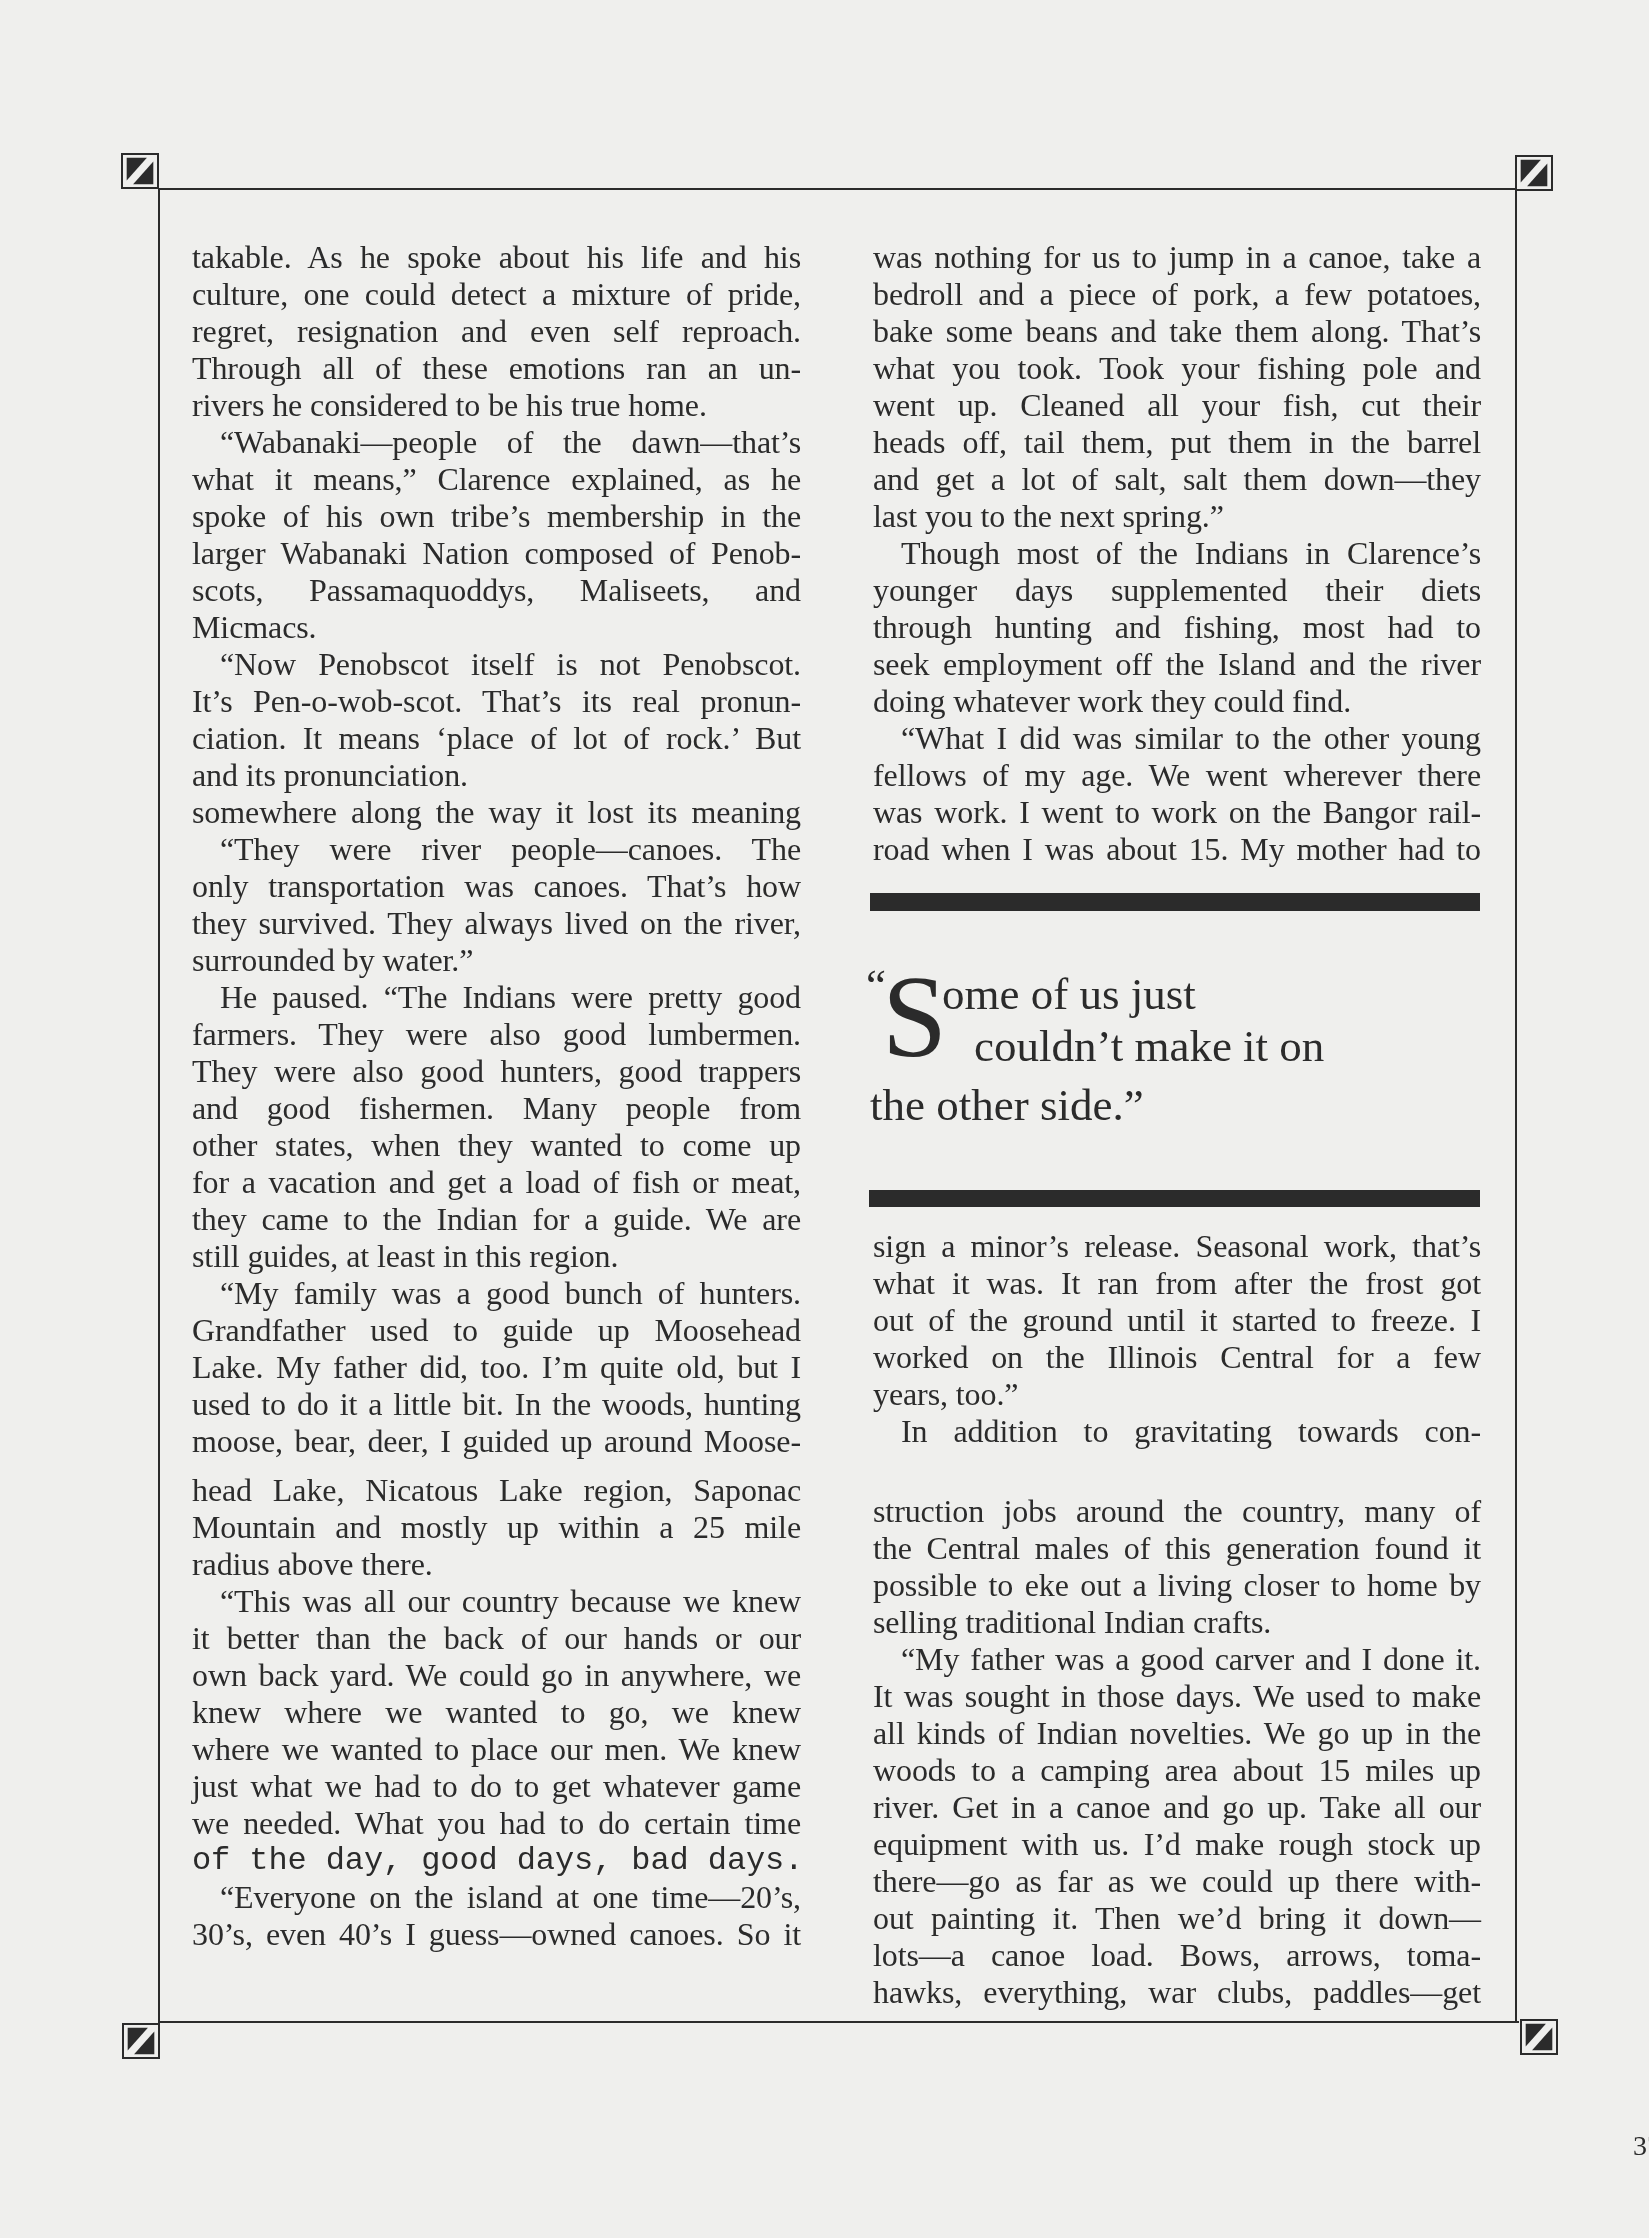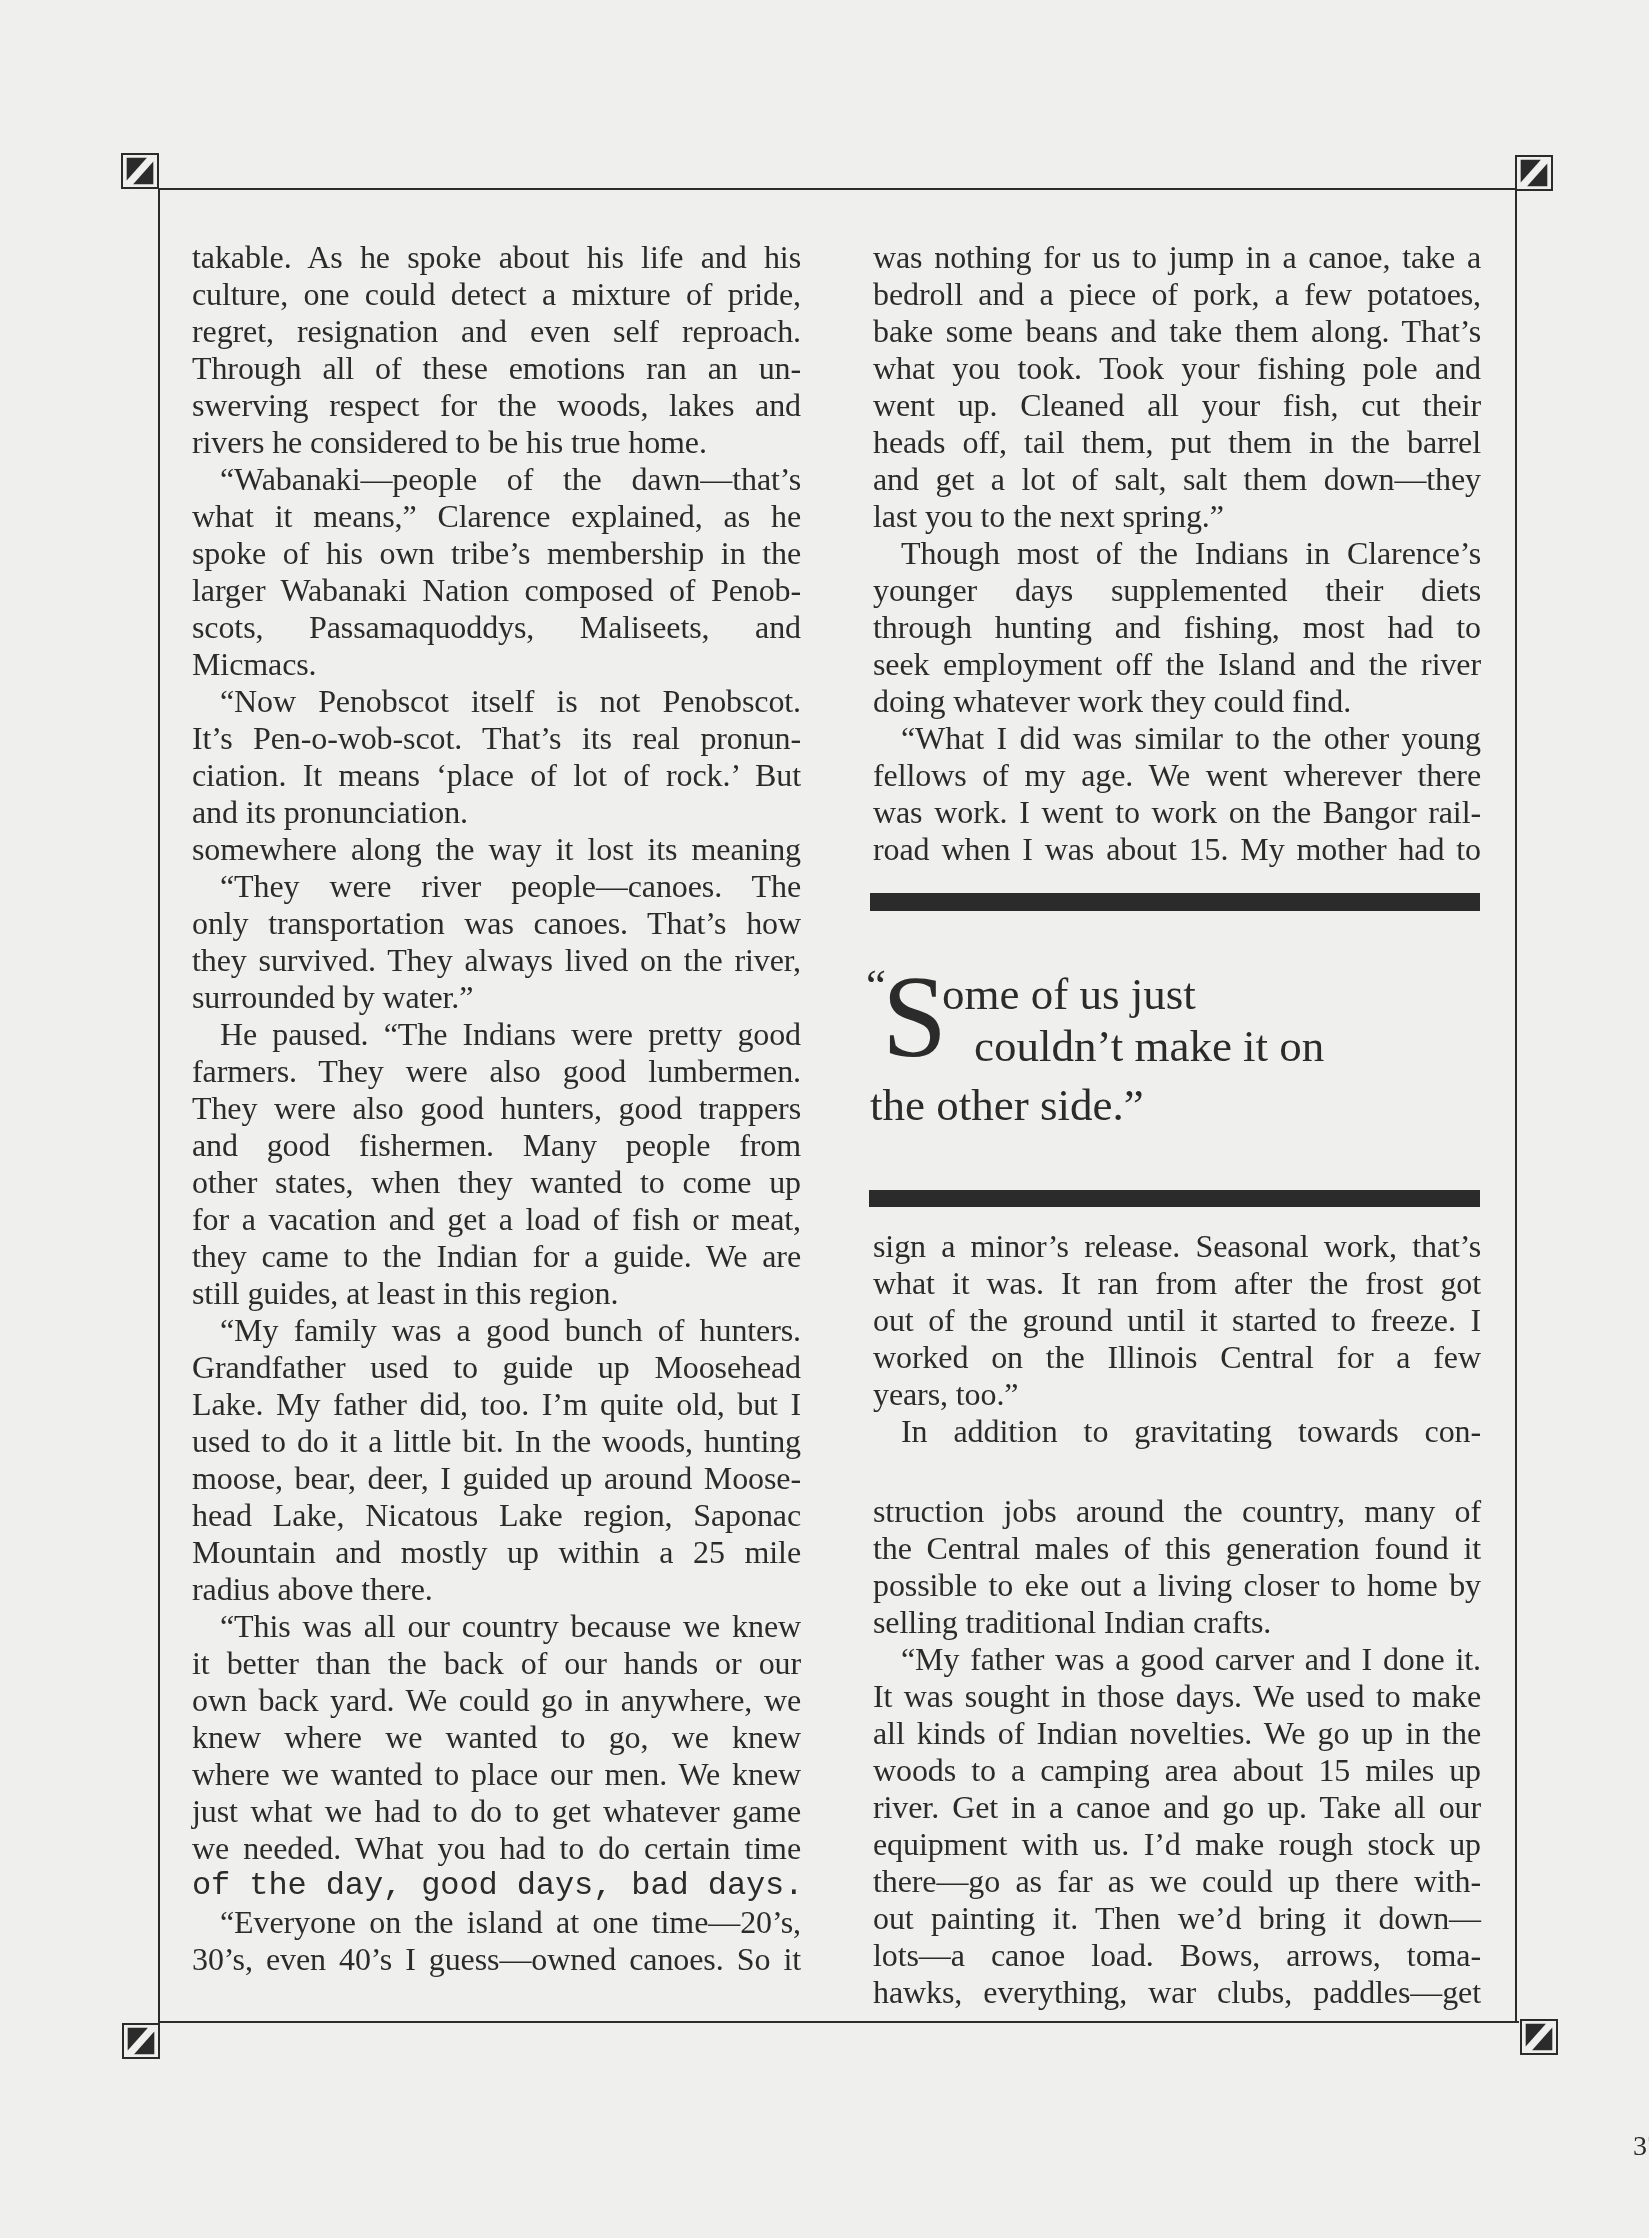--- a/index.html
+++ b/index.html
@@ -64,21 +64,20 @@
     <polygon points="8,6 52,6 8,56" fill="#2b2b2b"></polygon>
     <polygon points="66,14 66,64 22,64" fill="#2b2b2b"></polygon>
   </svg>
 </div>
 
 <div class="col" id="left-col" style="left:192px; top:239px; width:609px;">
     <span class="line" style="white-space: normal;">takable. As he spoke about his life and his</span>
     <span class="line" style="white-space: normal;">culture, one could detect a mixture of pride,</span>
     <span class="line" style="white-space: normal;">regret, resignation and even self reproach.</span>
     <span class="line" style="white-space: normal;">Through all of these emotions ran an un-</span>
-    <span class="line" style="white-space: normal;">swerving respect for the woods, lakes and</span>
     <span class="line last" style="white-space: nowrap;">rivers he considered to be his true home.</span>
     <span class="line indent" style="white-space: normal;">“Wabanaki—people of the dawn—that’s</span>
     <span class="line" style="white-space: normal;">what it means,” Clarence explained, as he</span>
     <span class="line" style="white-space: normal;">spoke of his own tribe’s membership in the</span>
     <span class="line" style="white-space: normal;">larger Wabanaki Nation composed of Penob-</span>
     <span class="line" style="white-space: normal;">scots, Passamaquoddys, Maliseets, and</span>
     <span class="line last" style="white-space: nowrap;">Micmacs.</span>
     <span class="line indent" style="white-space: normal;">“Now Penobscot itself is not Penobscot.</span>
     <span class="line" style="white-space: normal;">It’s Pen-o-wob-scot. That’s its real pronun-</span>
     <span class="line" style="white-space: normal;">ciation. It means ‘place of lot of rock.’ But</span>
@@ -94,21 +93,21 @@
     <span class="line" style="white-space: normal;">and good fishermen. Many people from</span>
     <span class="line" style="white-space: normal;">other states, when they wanted to come up</span>
     <span class="line" style="white-space: normal;">for a vacation and get a load of fish or meat,</span>
     <span class="line" style="white-space: normal;">they came to the Indian for a guide. We are</span>
     <span class="line last" style="white-space: nowrap;">still guides, at least in this region.</span>
     <span class="line indent" style="white-space: normal;">“My family was a good bunch of hunters.</span>
     <span class="line" style="white-space: normal;">Grandfather used to guide up Moosehead</span>
     <span class="line" style="white-space: normal;">Lake. My father did, too. I’m quite old, but I</span>
     <span class="line" style="white-space: normal;">used to do it a little bit. In the woods, hunting</span>
     <span class="line" style="white-space: normal;">moose, bear, deer, I guided up around Moose-</span>
-    <span class="line" style="white-space: normal;">head Lake, Nicatous Lake region, Saponac</span>
+    <span class="line" style="white-space: normal; margin-top: 12px;">head Lake, Nicatous Lake region, Saponac</span>
     <span class="line" style="white-space: normal;">Mountain and mostly up within a 25 mile</span>
     <span class="line last" style="white-space: nowrap;">radius above there.</span>
     <span class="line indent" style="white-space: normal;">“This was all our country because we knew</span>
     <span class="line" style="white-space: normal;">it better than the back of our hands or our</span>
     <span class="line" style="white-space: normal;">own back yard. We could go in anywhere, we</span>
     <span class="line" style="white-space: normal;">knew where we wanted to go, we knew</span>
     <span class="line" style="white-space: normal;">where we wanted to place our men. We knew</span>
     <span class="line" style="white-space: normal;">just what we had to do to get whatever game</span>
     <span class="line" style="white-space: normal;">we needed. What you had to do certain time</span>
     <span class="line last" style="white-space: nowrap; font-family: Liberation Mono, monospace;">of the day, good days, bad days.</span>

